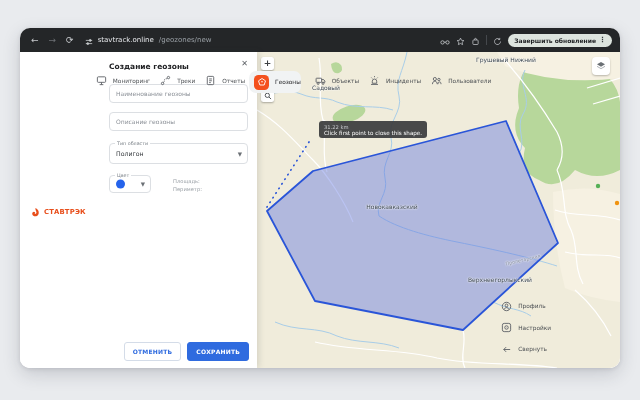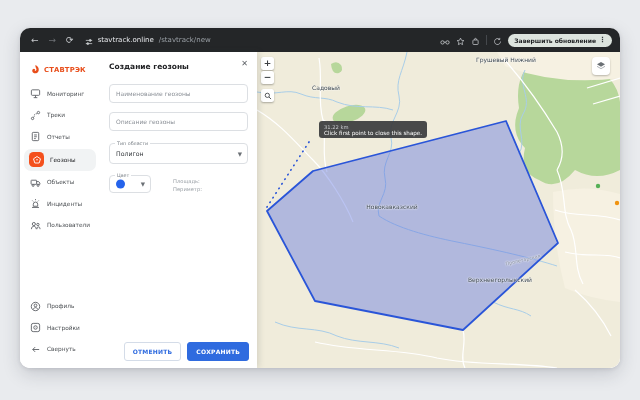--- a/index.html
+++ b/index.html
@@ -20,21 +20,21 @@
   .tb-right { display:flex; align-items:center; gap:6px; }
   .tb-divider { width:1px; height:10px; background:#45484c; }
   .update-pill { display:flex; align-items:center; gap:3px; background:#dde4de; border-radius:999px;
                  padding:2.5px 6px; font-size:6px; color:#1e2023; font-weight:bold; white-space:nowrap; }
   .update-pill .dots { font-size:7px; color:#3a3d40; }
 
   
   .app { display:flex; height:316px; background:#fff; }
 
   
-  .sidebar { width:80px; background:#fff; display:flex; flex-direction:column; padding:10px 0 8px; z-index:3; }
+  .sidebar { width:80px; background:#fff; display:flex; flex-direction:row; padding:18px 0 8px; z-index:3; }
   .logo { display:flex; align-items:center; gap:3px; padding:2px 0 8px 10px; }
   .logo-text { font-size:6.8px; font-weight:bold; color:#e84e1b; letter-spacing:.2px; }
   .nav-item { display:flex; align-items:center; gap:6px; height:21.5px; padding-left:10px; color:#4a4e52; }
   .nav-item .lbl { font-size:5.8px; white-space:nowrap; }
   .nav-item svg { flex:0 0 auto; }
   .nav-item.active { margin:1px 4px; padding-left:5px; background:#f1f3f4; border-radius:7px; height:22px; }
   .active-icobox { width:15px; height:15px; border-radius:4.5px; background:#f4511e; display:flex; align-items:center; justify-content:center; }
   .nav-item.active .lbl { color:#202124; }
   .side-footer { margin-top:auto; }
 
@@ -94,21 +94,21 @@
         <svg width="8" height="8" viewBox="0 0 10 10">
             <g stroke="#c7cacd" stroke-width="1" fill="#c7cacd">
               <line x1="1" y1="3" x2="9" y2="3"></line>
               <line x1="1" y1="7" x2="9" y2="7"></line>
               <circle cx="6.5" cy="3" r="1.2"></circle>
               <circle cx="3.5" cy="7" r="1.2"></circle>
             </g>
           </svg>
       </span>
       <span class="url-host">stavtrack.online</span>
-        <span class="url-path">/stavtrack/new</span>
+        <span class="url-path">/geozones/new</span>
     </div>
     <div class="tb-right">
       <span>
         <svg width="10" height="8" viewBox="0 0 12 9" fill="none" stroke="#c7cacd" stroke-width="1">
             <circle cx="3" cy="5" r="2"></circle>
             <circle cx="9" cy="5" r="2"></circle>
             <path d="M5,5 q1,-1.2 2,0"></path>
           </svg>
       </span>
       <span>

